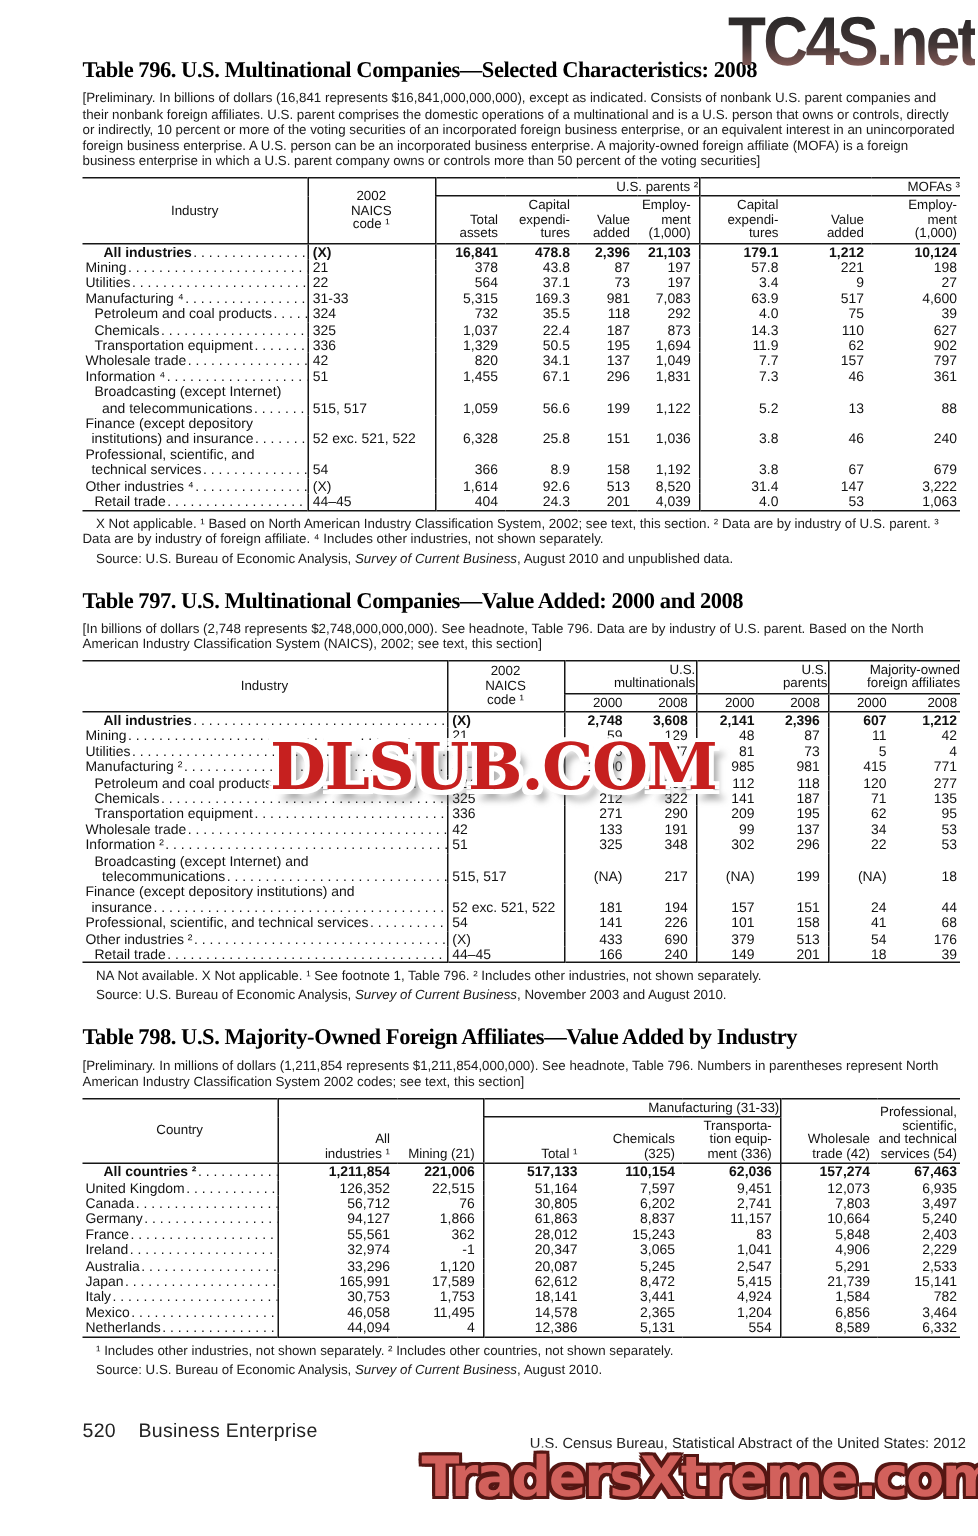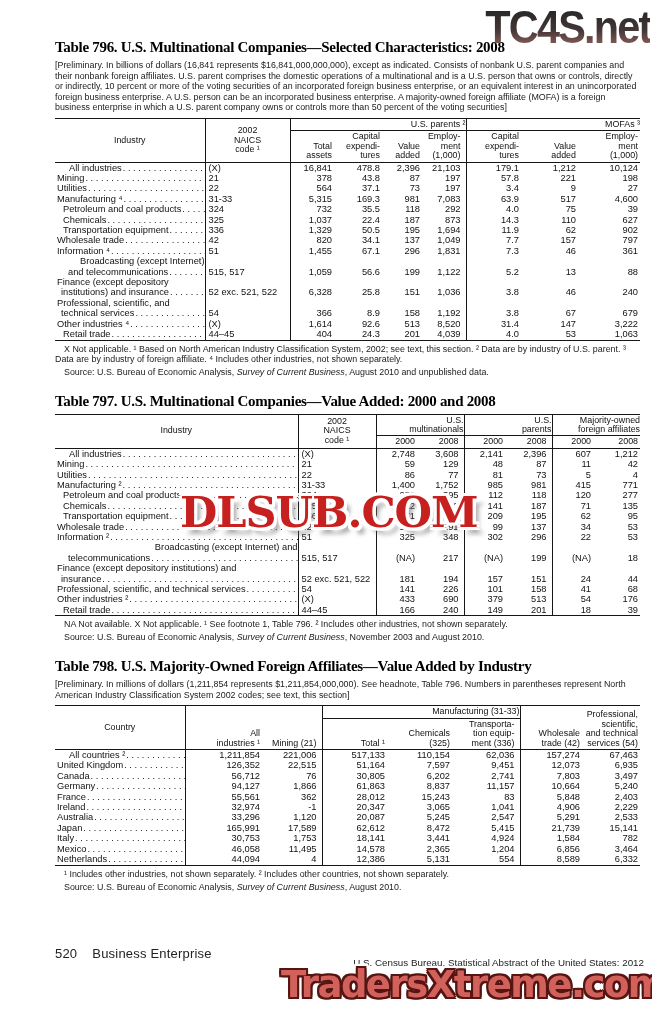--- a/index.html
+++ b/index.html
@@ -19,28 +19,28 @@
   th.grp{text-align:right;border-bottom:0.9px solid #161616;}
   th.sub{text-align:right;vertical-align:bottom;padding-right:5px;padding-bottom:1px;}
   th.sub.last{padding-right:2px;}
   th.ci,th.cn{text-align:center;vertical-align:middle;margin-left:20px;}
   .vl{border-left:0.9px solid #161616;}
   .hb{border-bottom:0.9px solid #161616;}
   tbody td{font-size:9.3px;line-height:10.4px;vertical-align:bottom;}
   td.num{text-align:right;padding-right:5px;}
   td.num.last{padding-right:2px;}
   td.naics{padding-left:3px;}
-  tr.b td{font-weight:normal;}
+  tr.b td{font-weight:bold;}
   tr.b .dots::after{font-weight:normal;}
   .lab{display:flex;align-items:baseline;}
   .txt{white-space:nowrap;}
   .dots{flex:1 1 auto;min-width:0;overflow:hidden;white-space:nowrap;padding:0 2px 0 1px;}
   .dots::after{content:". . . . . . . . . . . . . . . . . . . . . . . . . . . . . . . . . . . . . . . . . . . . . . . . . . . . . . . .";}
   .labcell div{padding-left:2px;}
-  td.ind1 div{padding-left:8px;justify-content:flex-end;}
+  td.ind1 div{padding-left:8px;}
   td.ind2 div{padding-left:14px;}
   .labcell div.cont{padding-left:6px;}
   td.ind1 div.cont{padding-left:13px;}
 
   .footer-left{position:absolute;left:55px;top:946px;font-size:13px;letter-spacing:0.2px;color:#222;}
   .fsec{margin-left:15px;}
   .footer-right{position:absolute;right:8px;top:957px;font-size:9.8px;color:#222;}
 
   .wm{position:absolute;z-index:6;pointer-events:none;}
   .wm-top{top:0px;right:2px;font-family:"Liberation Sans",sans-serif;font-weight:bold;font-size:46px;
@@ -334,20 +334,21 @@
               <td class="num last">1,063</td>
             </tr>
           </tbody>
       </table>
       <p class="fn">X Not applicable. ¹ Based on North American Industry Classification System, 2002; see text, this section. ² Data are by industry of U.S. parent. ³ Data are by industry of foreign affiliate. ⁴ Includes other industries, not shown separately.</p>
       <p class="fn"><span>Source: U.S. Bureau of Economic Analysis, </span><i>Survey of Current Business</i><span>, August 2010 and unpublished data.</span></p>
     </section>
 
     <section class="tblock">
       <h2 class="title">Table 797. U.S. Multinational Companies—Value Added: 2000 and 2008</h2>
+      <p class="headnote">[In billions of dollars (2,748 represents $2,748,000,000,000). See headnote, Table 796. Data are by industry of U.S. parent. Based on the North American Industry Classification System (NAICS), 2002; see text, this section]</p>
       <table class="tbl">
         <colgroup>
           <col style="width:243px">
             <col style="width:78px">
             <col style="width:44px">
             <col style="width:44px">
           <col style="width:44px">
             <col style="width:44px">
             <col style="width:44px">
             <col style="width:44px">

